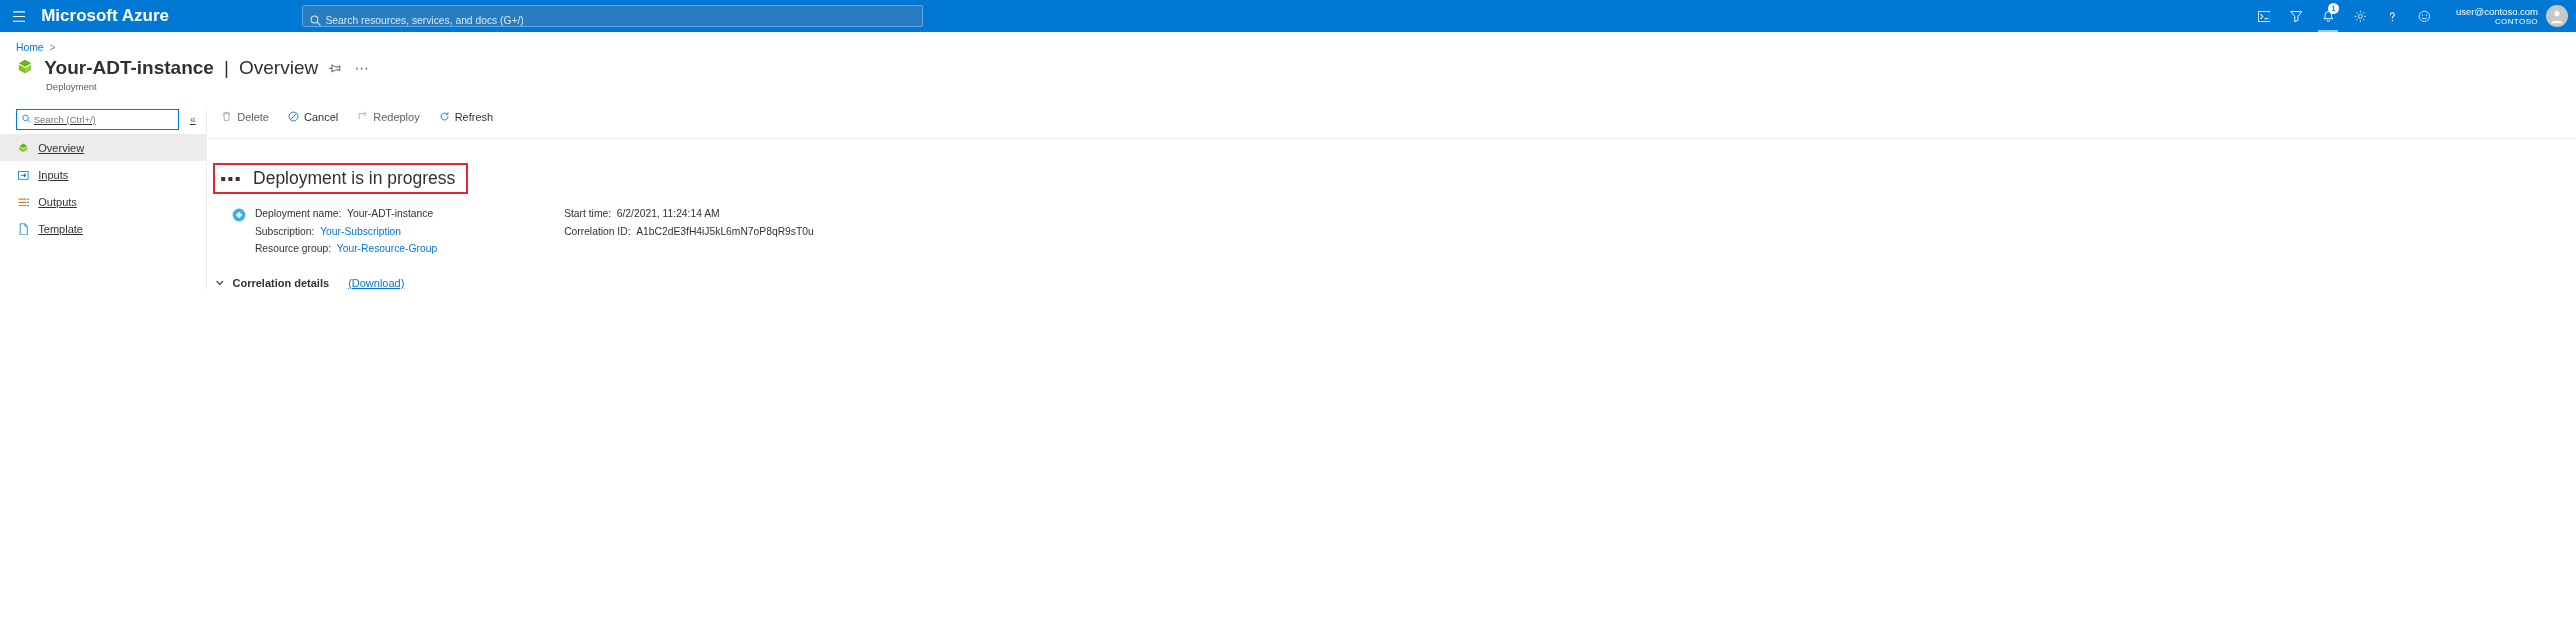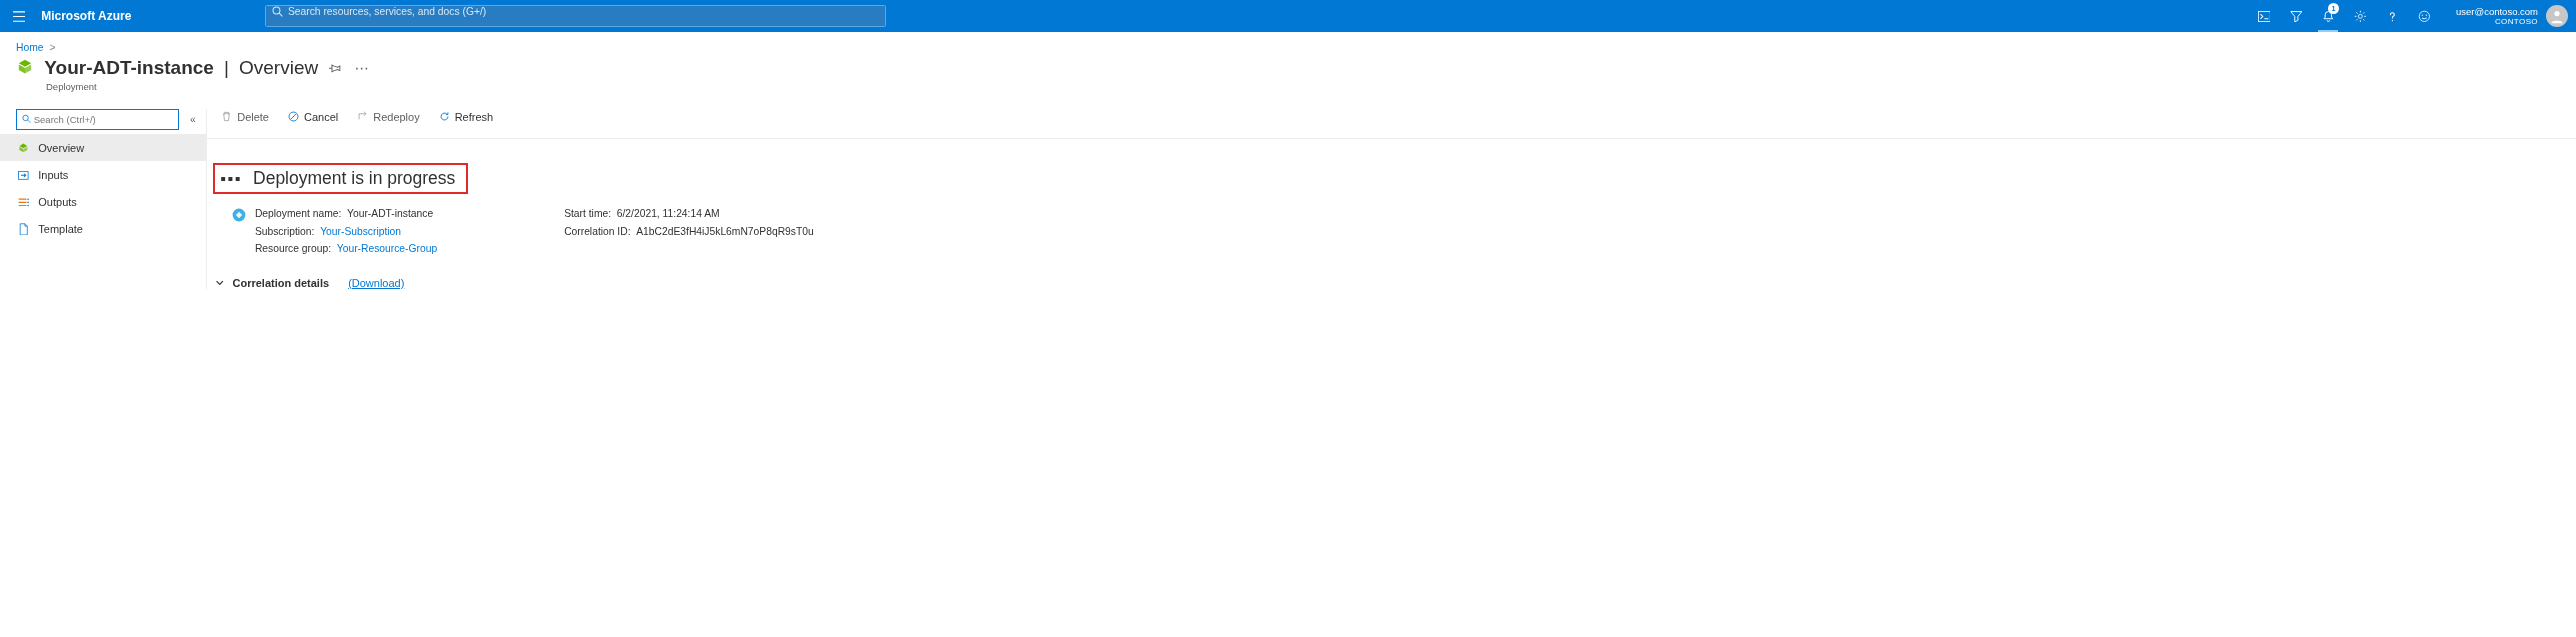--- a/index.html
+++ b/index.html
@@ -1,23 +1,23 @@
 <!DOCTYPE html>
 <html style="font-size:12.7px"><head>
   <meta charset="utf-8">
   <style>
     * { margin: 0; padding: 0; box-sizing: border-box; font-family: "Segoe UI", Arial, sans-serif; }
     body { background: #fff; color: #323130; font-size: 10.3px; }
 
     
     .topbar { height: 32px; background: #0078d4; display: flex; align-items: center; color: #fff; }
     .hamburger { width: 38px; display: flex; align-items: center; justify-content: center; height: 100%; cursor: pointer; }
-    .brand { font-weight: 600; font-size: 12px; padding: 0 14.3px 0 3.2px; }
+    .brand { font-weight: 600; font-size: 17px; padding: 0 14.3px 0 3.2px; }
     .search-wrap { flex: 0 0 auto; margin-left: 119px; }
-    .search-box { display: flex; align-items: flex-start; background: #277cc2; border: 0.8px solid #64a7e0; border-radius: 1.6px; height: 22px; width: 621px; padding: 0 6.4px; color: #fff; }
+    .search-box { display: flex; align-items: flex-end; background: #277cc2; border: 0.8px solid #64a7e0; border-radius: 1.6px; height: 22px; width: 621px; padding: 0 6.4px; color: #fff; }
     .search-box input { flex: 1; background: transparent; border: none; outline: none; color: #fff; font-size: 10.3px; margin-left: 4.8px; }
     .search-box input::placeholder { color: #d6e9f8; }
     .topbar-right { margin-left: auto; display: flex; align-items: center; height: 100%; }
     .tb-icon { width: 32px; height: 100%; display: flex; align-items: center; justify-content: center; position: relative; cursor: pointer; }
     .tb-icon.active::after { content: ""; position: absolute; bottom: 0; left: 6.4px; right: 6.4px; height: 2.4px; background: #8dd0ff; }
     .badge { position: absolute; top: 3.2px; left: 16px; background: #fff; color: #0078d4; border-radius: 50%; width: 11px; height: 11px; font-size: 7.2px; display: flex; align-items: center; justify-content: center; font-weight: 600; }
     .account { padding: 0 8px 0 16px; text-align: right; font-size: 9.5px; line-height: 1.2; }
     .account .tenant { font-size: 8px; letter-spacing: 0.4px; }
     .avatar { width: 22px; height: 22px; border-radius: 50%; background: #c7c7c7; margin-right: 8px; display:flex; align-items:center; justify-content:center; }
 
@@ -29,21 +29,21 @@
     
     .title-row { display: flex; align-items: center; padding: 4.8px 0 1.6px 14.3px; }
     .res-icon { width: 22px; height: 22px; margin-right: 8px; }
     .title-text { font-size: 19px; font-weight: 600; }
     .title-sub { font-size: 19px; font-weight: 400; margin-left: 4.8px; }
     .title-actions { margin-left: 11px; display: flex; align-items: center; gap: 12.7px; color: #605e5c; }
     .subtitle { padding-left: 46px; color: #605e5c; font-size: 9.5px; margin-bottom: 17px; }
 
     
     .layout { display: flex; }
-    .sidebar { width: 207px; border-right: 0.8px solid #ededed; }
+    .sidebar { width: 207px; border-right: 0.8px solid #ededed; text-decoration: underline; }
     .search-nav-row { display:flex; align-items:center; padding: 0 9.5px 4.8px 16px; }
     .search-nav { display:flex; align-items:center; border: 1.6px solid #0078d4; height: 20.7px; width: 163px; padding: 0 4.8px; }
     .search-nav input { border:none; outline:none; font-size: 9.5px; width: 100%; }
     .collapse-btn { margin-left: 11px; color: #605e5c; cursor:pointer; }
     .nav-item { display: flex; align-items: center; height: 27px; padding: 0 16px; cursor: pointer; font-size: 11px; color: #323130; }
     .nav-item.active { background: #ececec; }
     .nav-icon { width: 14.3px; margin-right: 8px; display:flex; align-items:center; justify-content:center; }
 
     .main { flex: 1; padding: 0; }
     .toolbar { display: flex; align-items: center; height: 30px; border-bottom: 0.8px solid #ededed; padding-left: 6.4px; gap: 3.2px; }

